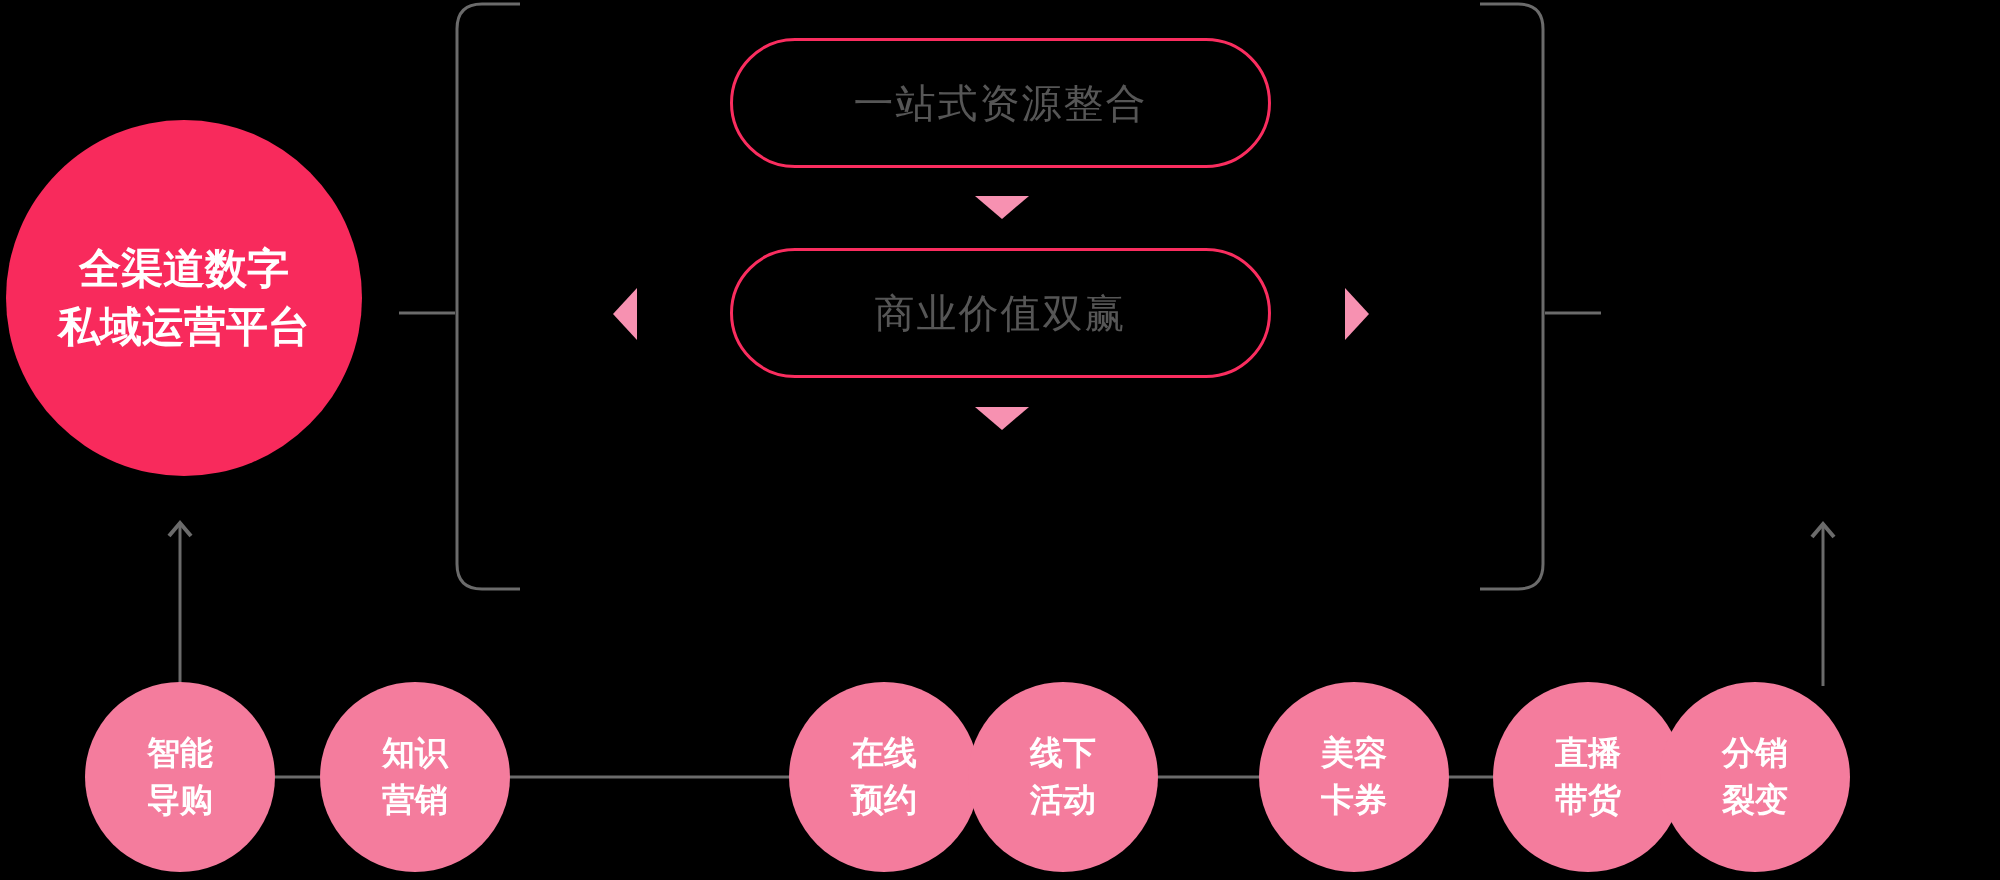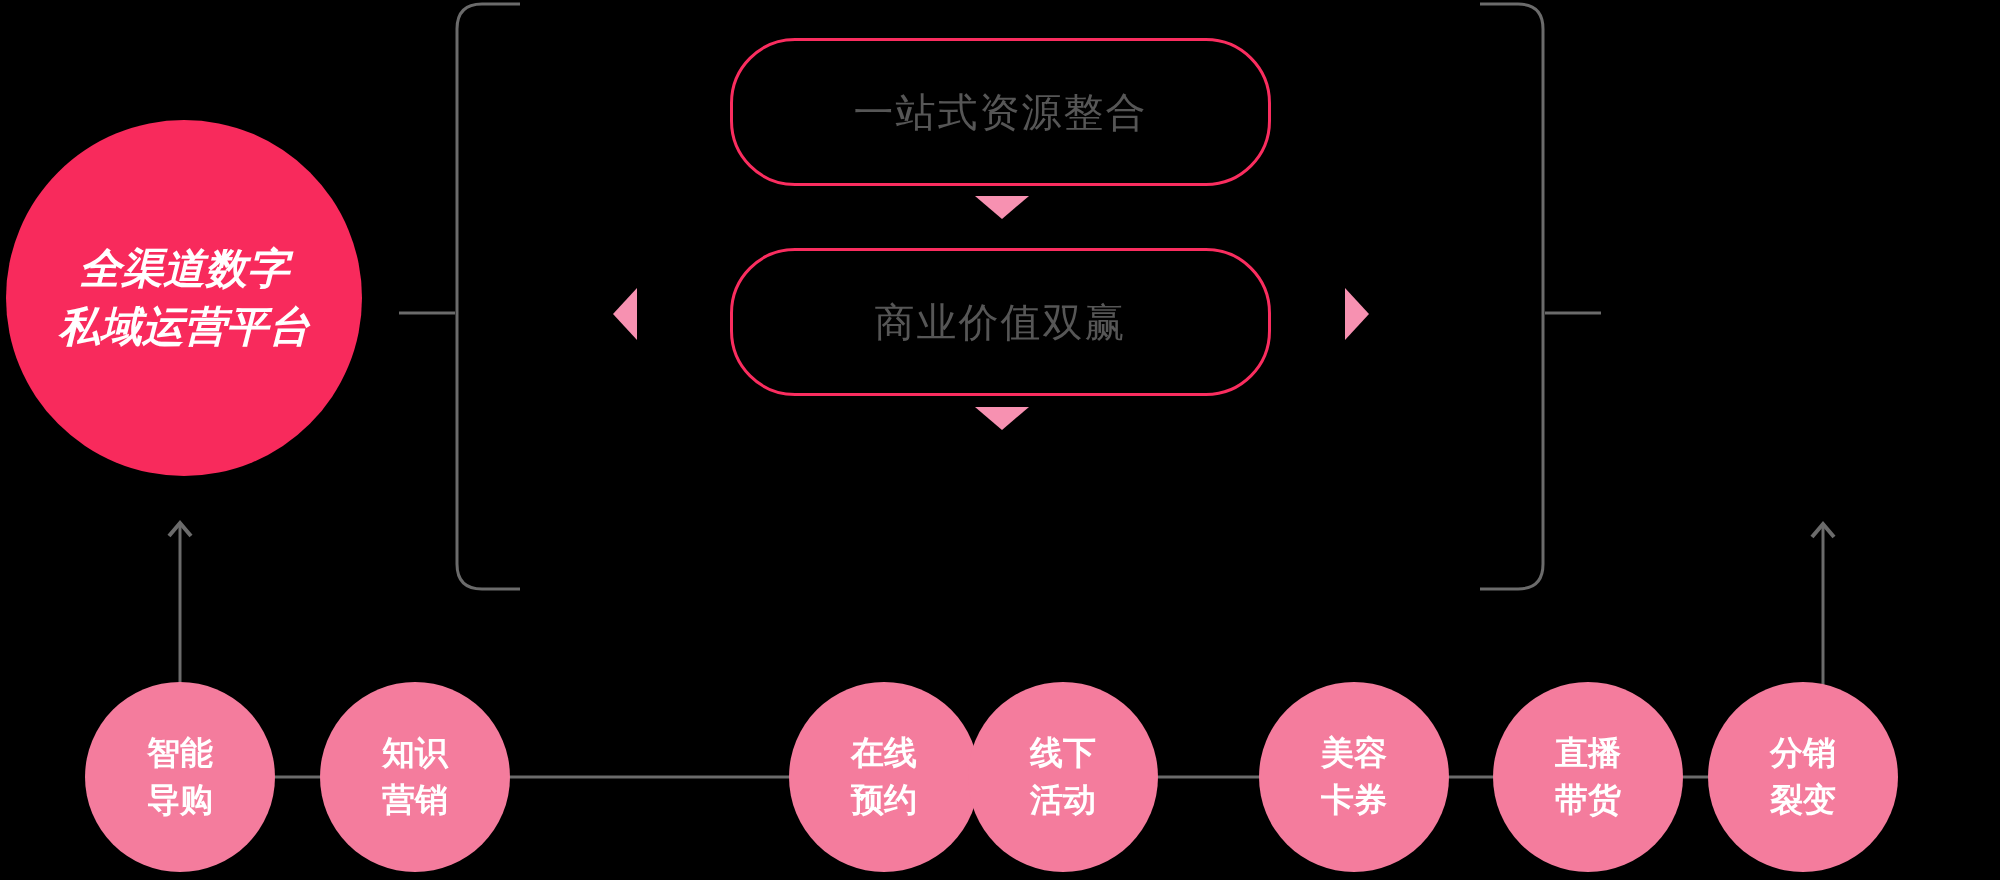--- a/index.html
+++ b/index.html
@@ -5,23 +5,23 @@
   html,body{margin:0;padding:0;background:#000;}
   .stage{
     position:relative;width:2000px;height:880px;background:#000;overflow:hidden;
     font-family:"Liberation Sans", sans-serif;
   }
   .stage svg{position:absolute;left:0;top:0;z-index:1;}
   .node{position:absolute;z-index:2;display:flex;align-items:center;justify-content:center;
         text-align:center;border-radius:50%;}
   .big-circle{width:356px;height:356px;background:#F82A5C;color:#FFFFFF;
         font-size:42px;font-weight:bold;line-height:1.38;}
-  .big-left{left:6px;top:120px;font-style:italic;}
+  .big-left{left:6px;top:120px;}
   .big-right{left:1644px;top:120px;}
-  .pill{position:absolute;z-index:2;left:730px;width:541px;height:148px;
+  .pill{position:absolute;z-index:2;left:730px;width:541px;height:130px;
         box-sizing:border-box;border:3px solid #FA2D5F;border-radius:65px;
         display:flex;align-items:center;justify-content:center;
         color:#565656;font-size:40px;letter-spacing:2px;}
   .pill-1{top:38px;}
   .pill-2{top:248px;}
   .pill-3{top:460px;}
   .small-circle{width:190px;height:190px;top:682px;background:#F47C9D;color:#FFFFFF;
         font-size:33px;font-weight:bold;line-height:1.42;align-items:center;}
 </style>
 </head>
@@ -94,20 +94,20 @@
         <div>直播</div>
         <div>带货</div>
       </div>
   </div>
   <div class="node small-circle" style="left:1259px">
     <div>
         <div>美容</div>
         <div>卡券</div>
       </div>
   </div>
-  <div class="node small-circle" style="left:1708px">
+  <div class="node small-circle" style="left:1660px">
     <div>
         <div>分销</div>
         <div>裂变</div>
       </div>
   </div>
 
 </div>
 
 </body></html>

